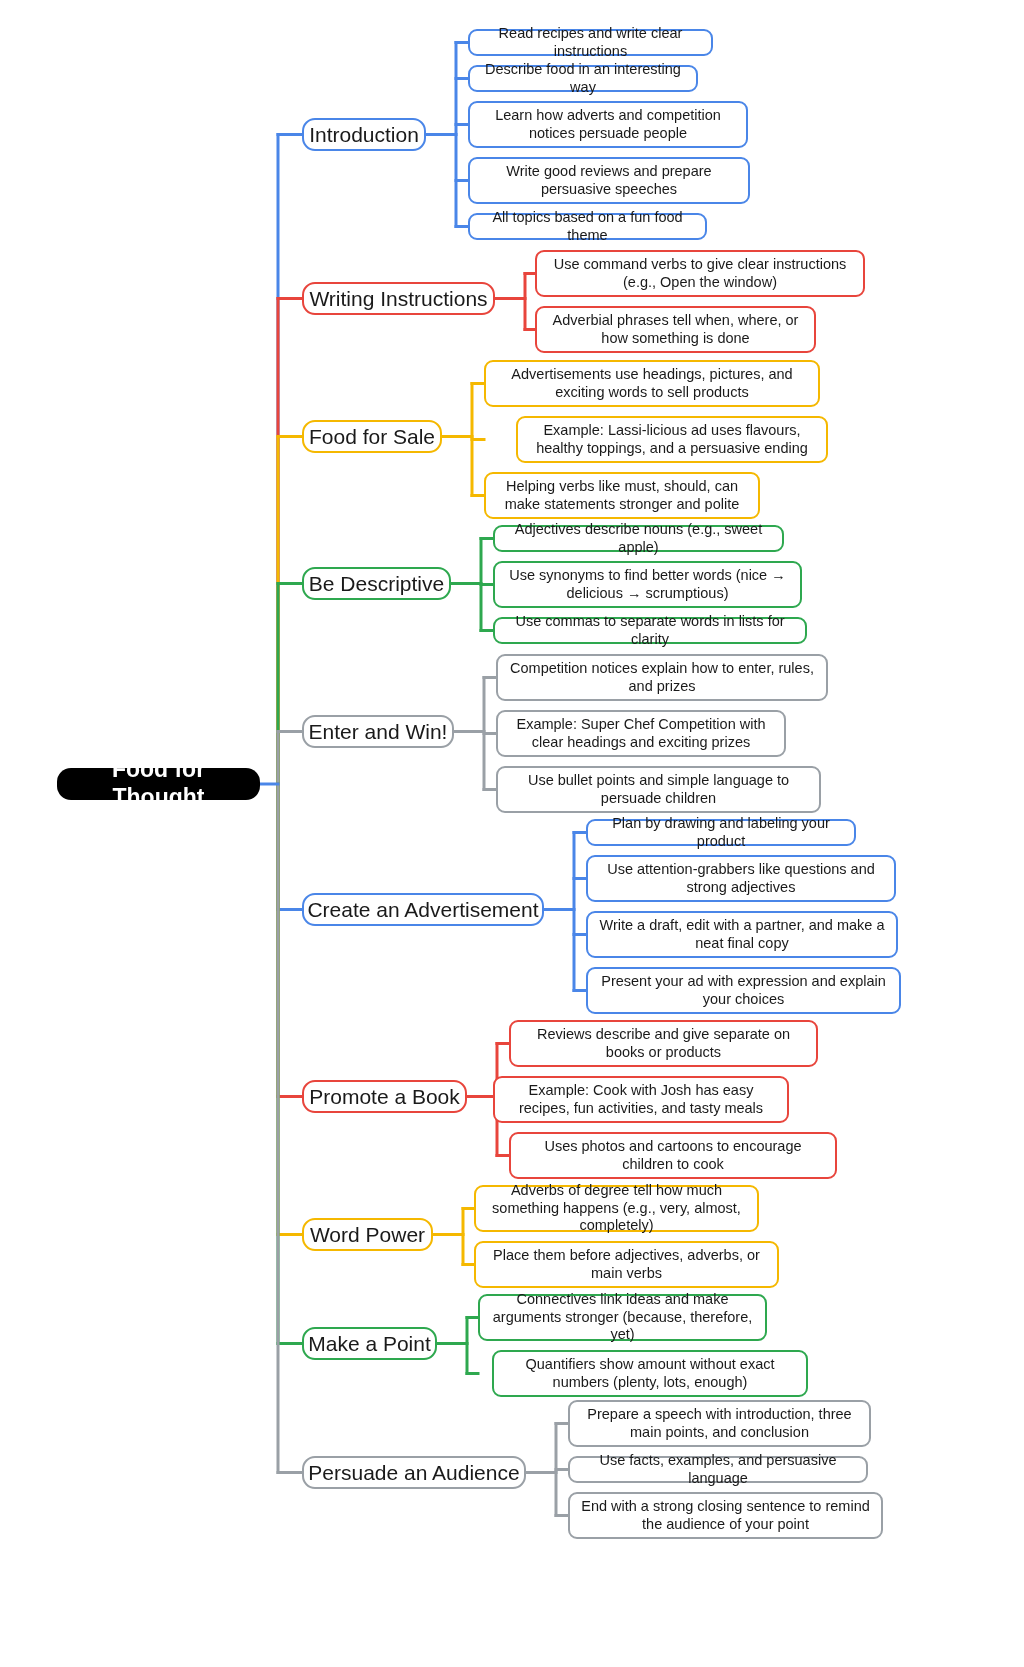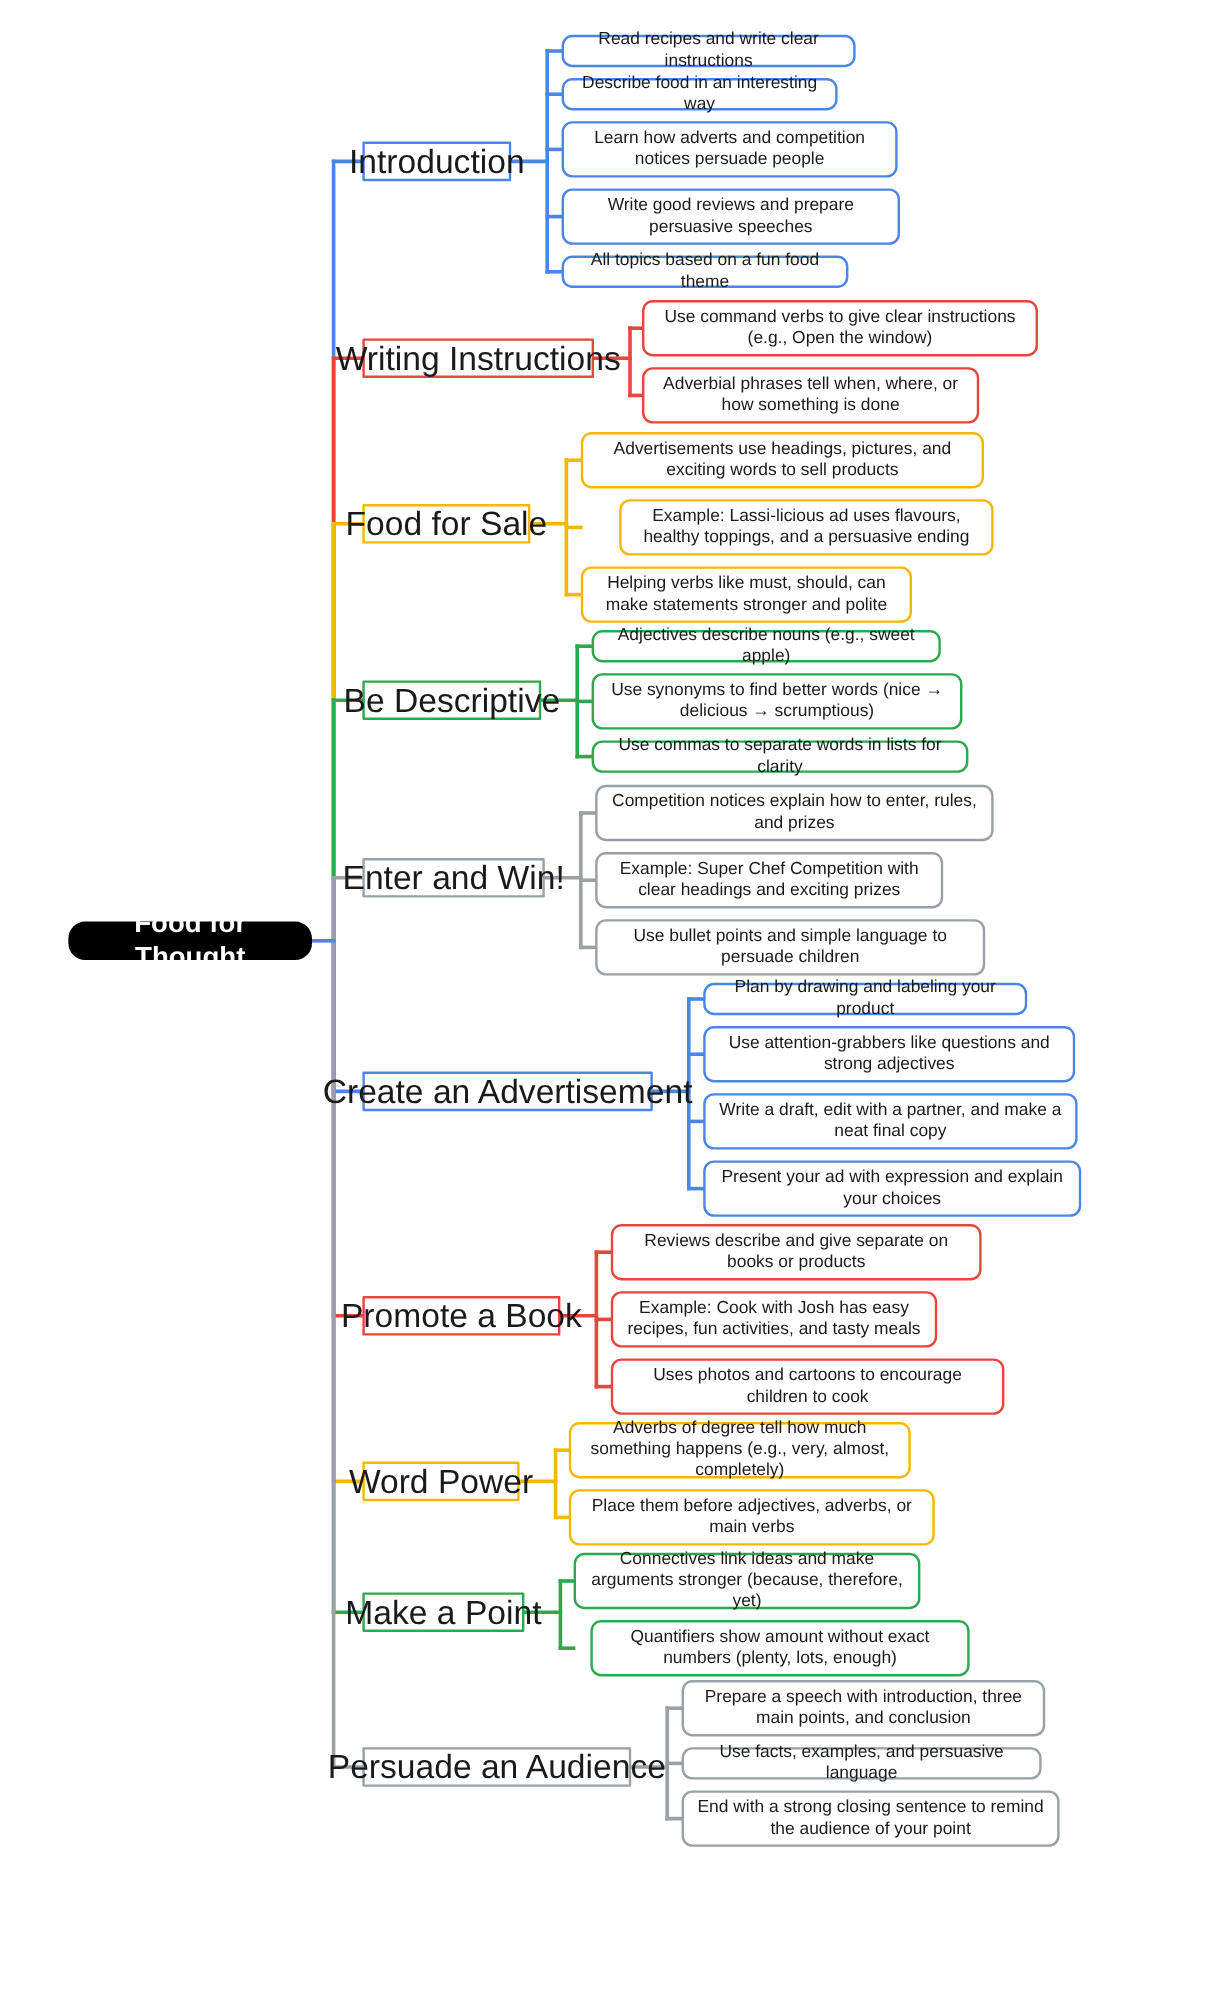--- a/index.html
+++ b/index.html
@@ -63,22 +63,22 @@
   .root-node {
     background: #000000;
     color: #ffffff;
     font-size: 23px;
     font-weight: bold;
     border-radius: 14px;
     padding: 0 14px;
     border: none;
   }
   .branch-node {
-    font-size: 28px;
-    border-radius: 1px;
+    font-size: 21px;
+    border-radius: 13px;
     border-width: 2.5px;
     border-style: solid;
     padding: 0 10px;
     white-space: nowrap;
     align-items: center;
   }
   .leaf-node {
     font-size: 14.5px;
     border-radius: 9px;
     border-width: 2px;
@@ -246,21 +246,21 @@
       </div>
       <div class="node leaf-node" style="left: 586px; top: 967px; width: 315px; height: 47px; border-color: rgb(74, 134, 232);">
         <span>Present your ad with expression and explain your choices</span>
       </div>
       <div class="node branch-node" style="left: 302px; top: 1080px; width: 165px; height: 33px; border-color: rgb(232, 69, 60);">
         <span>Promote a Book</span>
       </div>
       <div class="node leaf-node" style="left: 509px; top: 1020px; width: 309px; height: 47px; border-color: rgb(232, 69, 60);">
         <span>Reviews describe and give separate on books or products</span>
       </div>
-      <div class="node leaf-node" style="left: 509px; top: 1076px; width: 272px; height: 47px; border-color: rgb(232, 69, 60);">
+      <div class="node leaf-node" style="left: 493px; top: 1076px; width: 296px; height: 47px; border-color: rgb(232, 69, 60);">
         <span>Example: Cook with Josh has easy recipes, fun activities, and tasty meals</span>
       </div>
       <div class="node leaf-node" style="left: 509px; top: 1132px; width: 328px; height: 47px; border-color: rgb(232, 69, 60);">
         <span>Uses photos and cartoons to encourage children to cook</span>
       </div>
       <div class="node branch-node" style="left: 302px; top: 1218px; width: 131px; height: 33px; border-color: rgb(245, 184, 0);">
         <span>Word Power</span>
       </div>
       <div class="node leaf-node" style="left: 474px; top: 1185px; width: 285px; height: 47px; border-color: rgb(245, 184, 0);">
         <span>Adverbs of degree tell how much something happens (e.g., very, almost, completely)</span>

